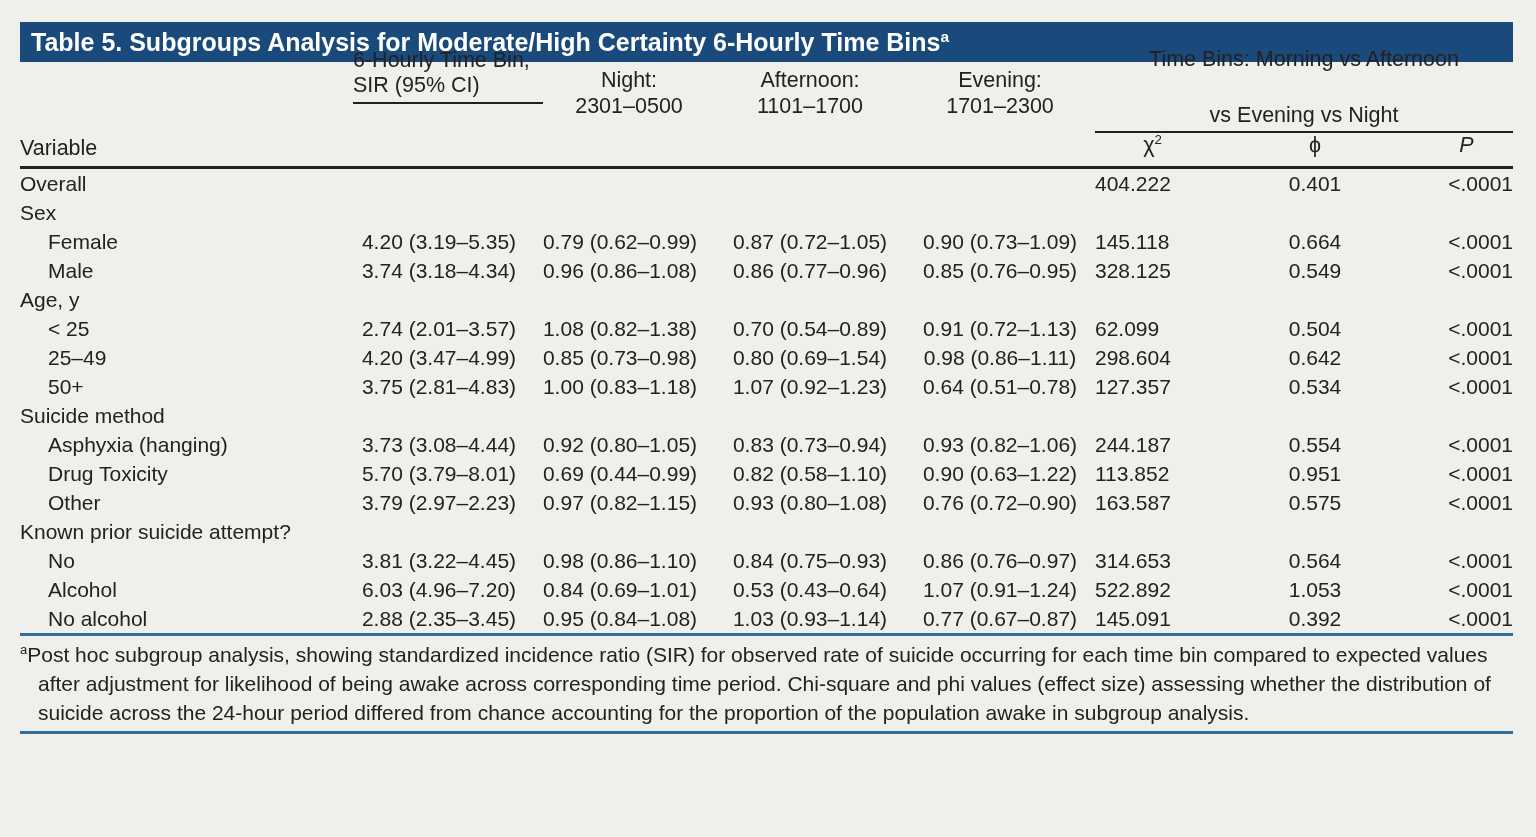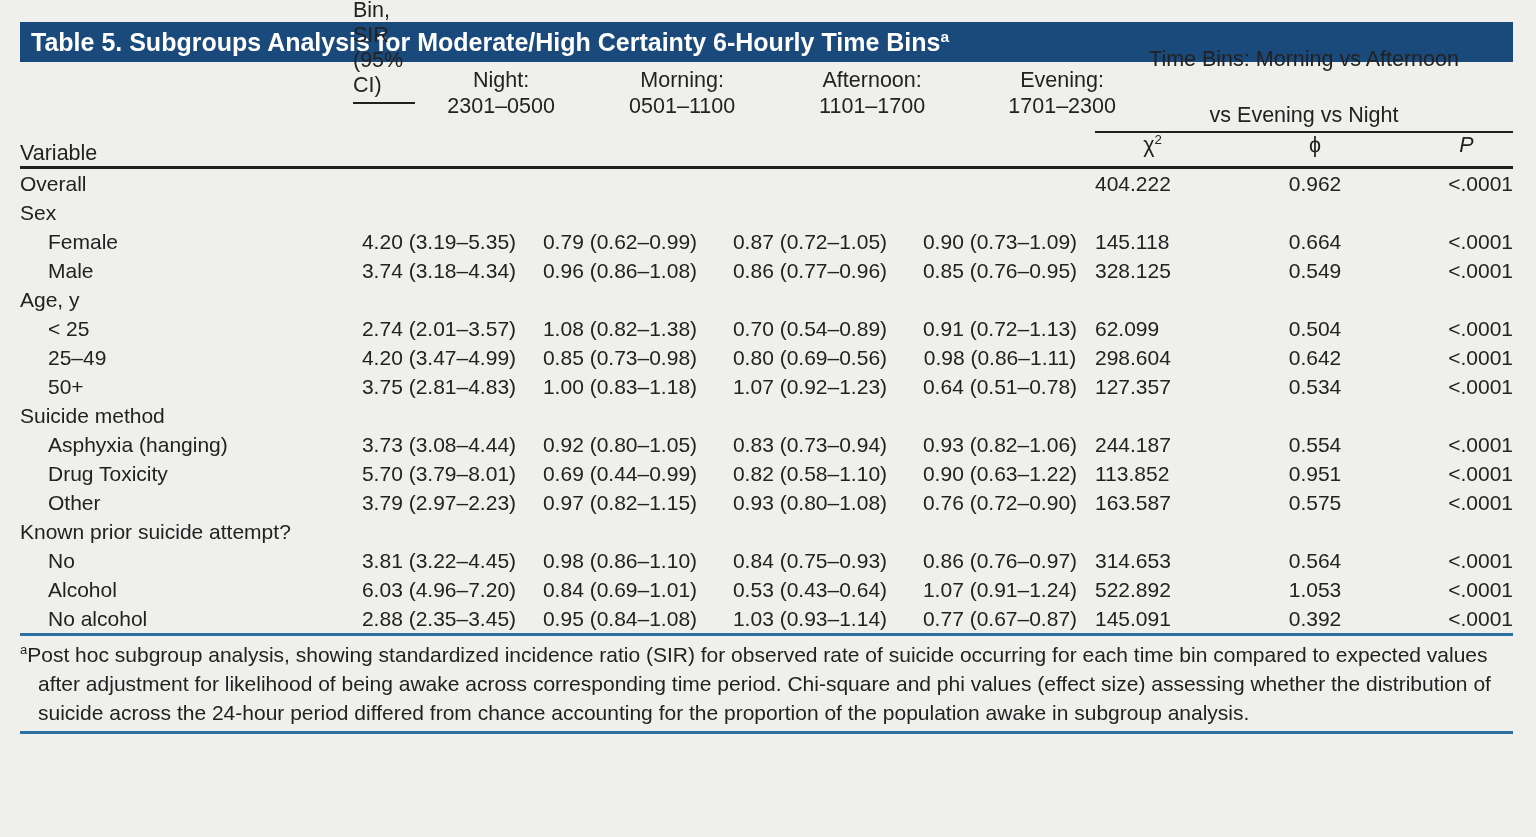--- a/index.html
+++ b/index.html
@@ -25,21 +25,21 @@
     padding-left:11px;white-space:nowrap;
   }
   .title-bar sup{font-size:0.62em;vertical-align:super;line-height:0;}
   
   .thead{
     display:flex;height:104px;
     border-bottom:3px solid var(--c-black-rule);
     font-size:21.5px;
   }
   .zone-variable{width:333px;display:flex;flex-direction:column;justify-content:flex-end;}
-  .zone-variable .vlabel{}
+  .zone-variable .vlabel{padding-bottom:5px;}
   .zone-sir{width:742px;display:flex;}
   .spanner1{
     height:36px;display:flex;align-items:flex-end;justify-content:center;
     border-bottom:2px solid var(--c-black-rule);padding-bottom:4px;
   }
   .subheads{display:flex;padding-top:5px;}
   .subhead{text-align:center;line-height:26px;}
   .sh-night{width:172px;}
   .sh-morning{width:190px;}
   .sh-afternoon{width:190px;}
@@ -96,24 +96,20 @@
 
     <div class="zone-sir">
       <div class="spanner1">
         <span>6-Hourly Time Bin, SIR (95% CI)</span>
       </div>
       <div class="subheads">
         <div class="subhead sh-night">
           <div>Night:</div>
           <div>2301–0500</div>
         </div>
-        <div class="subhead sh-morning">
-          <div>Morning:</div>
-          <div>0501–1100</div>
-        </div>
         <div class="subhead sh-afternoon">
           <div>Afternoon:</div>
           <div>1101–1700</div>
         </div>
         <div class="subhead sh-evening">
           <div>Evening:</div>
           <div>1701–2300</div>
         </div>
       </div>
     </div>
@@ -143,21 +139,21 @@
         <col style="width:93px">
     </colgroup>
     <tbody>
         <tr>
           <td class="lbl">Overall</td>
           <td class="num"></td>
           <td class="num"></td>
           <td class="num"></td>
           <td class="num"></td>
           <td class="chi">404.222</td>
-          <td class="phi">0.962</td>
+          <td class="phi">0.401</td>
           <td class="pcol">&lt;.0001</td>
         </tr>
         <tr>
           <td class="lbl">Sex</td>
           <td class="num"></td>
           <td class="num"></td>
           <td class="num"></td>
           <td class="num"></td>
           <td class="chi"></td>
           <td class="phi"></td>
@@ -200,21 +196,21 @@
           <td class="num">0.70 (0.54–0.89)</td>
           <td class="num">0.91 (0.72–1.13)</td>
           <td class="chi">62.099</td>
           <td class="phi">0.504</td>
           <td class="pcol">&lt;.0001</td>
         </tr>
         <tr>
           <td class="lbl indent">25–49</td>
           <td class="num">4.20 (3.47–4.99)</td>
           <td class="num">0.85 (0.73–0.98)</td>
-          <td class="num">0.80 (0.69–0.56)</td>
+          <td class="num">0.80 (0.69–1.54)</td>
           <td class="num">0.98 (0.86–1.11)</td>
           <td class="chi">298.604</td>
           <td class="phi">0.642</td>
           <td class="pcol">&lt;.0001</td>
         </tr>
         <tr>
           <td class="lbl indent">50+</td>
           <td class="num">3.75 (2.81–4.83)</td>
           <td class="num">1.00 (0.83–1.18)</td>
           <td class="num">1.07 (0.92–1.23)</td>

